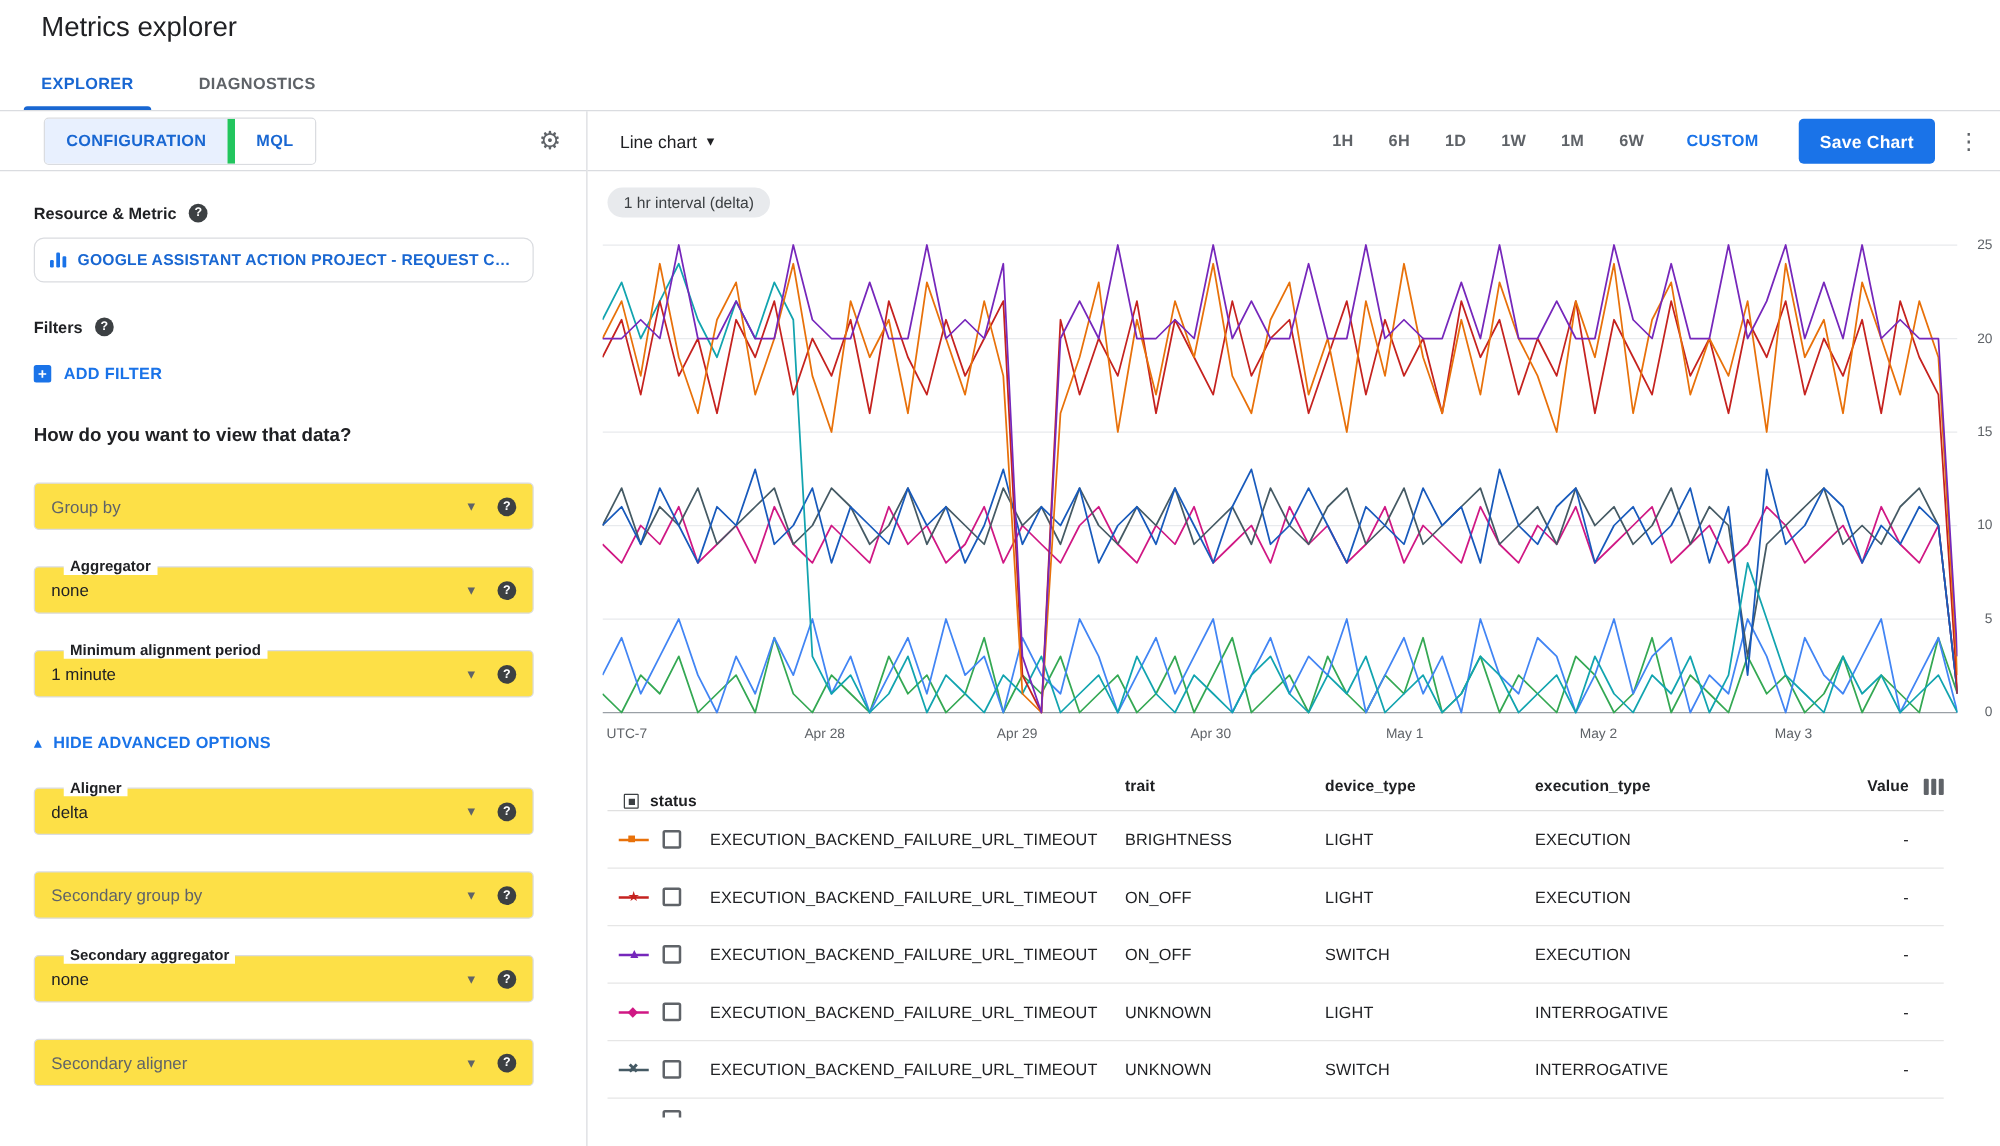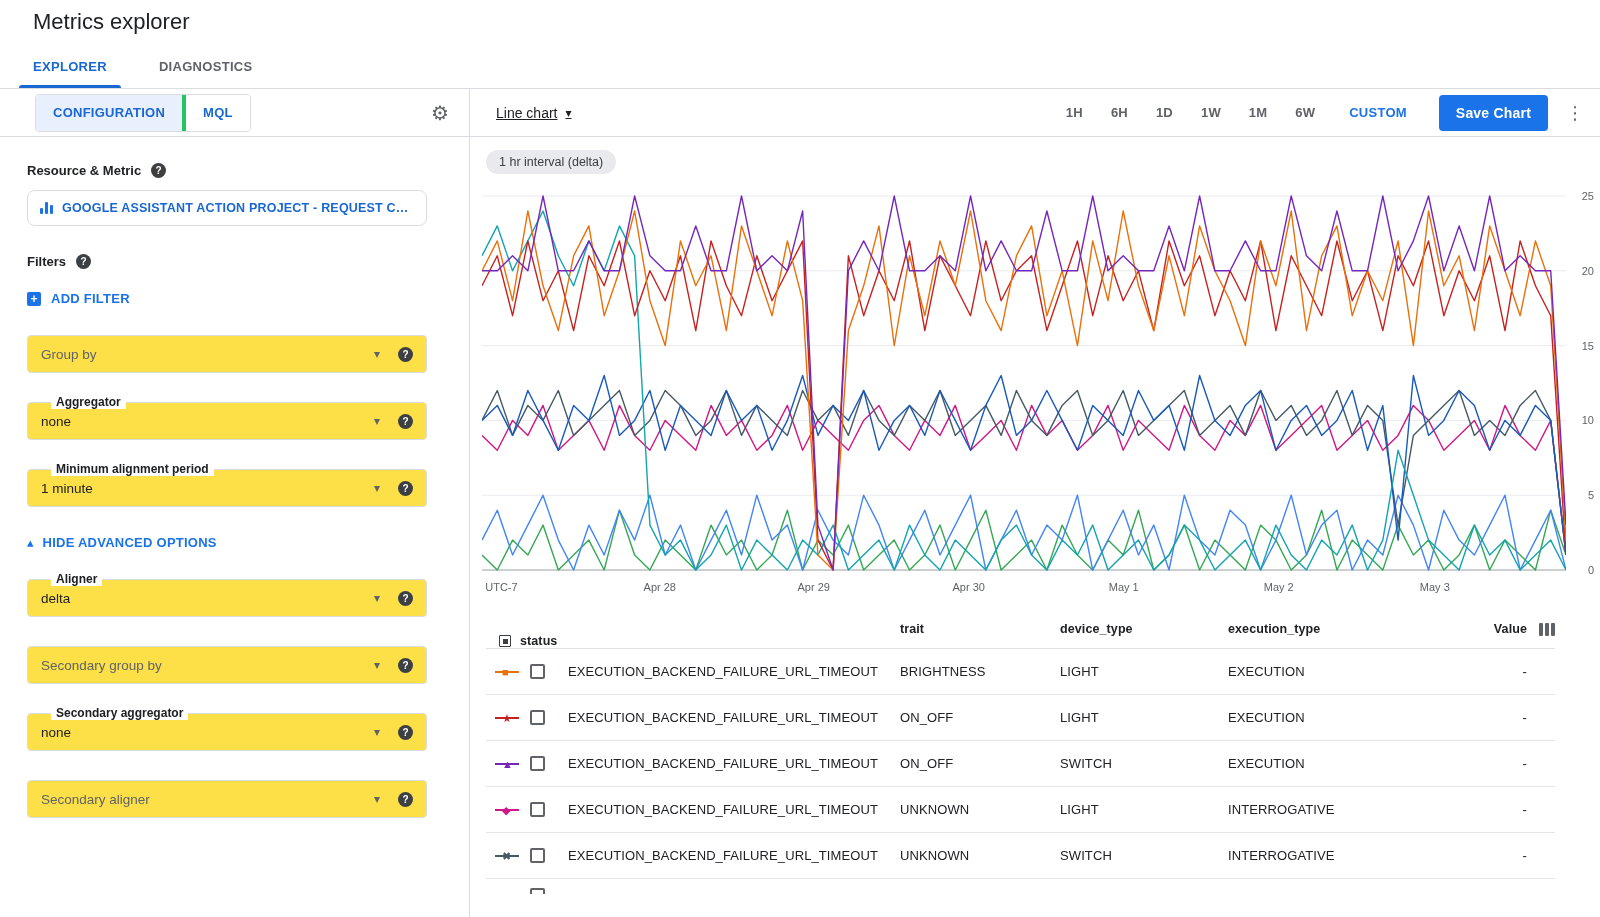--- a/index.html
+++ b/index.html
@@ -20,21 +20,21 @@
   .main { display:flex; height:828px; }
 
   
   .left { width:470px; flex:none; border-right:1px solid #dadce0; display:flex; flex-direction:column; }
   .left-top { height:48px; flex:none; border-bottom:1px solid #dadce0; display:flex; align-items:center;
     justify-content:space-between; padding:0 20px 0 35px; }
   .segmented { display:flex; border:1px solid #dadce0; border-radius:4px; overflow:hidden; }
   .seg { height:36px; display:flex; align-items:center; padding:0 17px; font-size:13px; font-weight:700;
     letter-spacing:.25px; color:#1967d2; background:#fff; cursor:pointer; }
   .seg.active { background:#e8f0fe; }
-  .seg + .seg { border-left:4px solid #22c55e; }
+  .seg + .seg { border-left:6px solid #22c55e; }
   .gear { font-size:20px; color:#5f6368; cursor:pointer; line-height:1; }
 
   .left-body { padding:26px 27px 0 27px; overflow:hidden; }
   .section-row { display:flex; align-items:center; gap:10px; }
   .section-label { font-size:13px; font-weight:700; color:#202124; }
   .help { width:15px; height:15px; border-radius:50%; background:#3c4043; color:#fff; font-size:10px;
     font-weight:700; display:inline-flex; align-items:center; justify-content:center; flex:none; cursor:pointer; }
 
   .metric-chip { margin-top:12px; width:400px; height:36px; border:1px solid #dadce0; border-radius:8px;
     display:flex; align-items:center; gap:9px; padding:0 12px; cursor:pointer; }
@@ -64,21 +64,21 @@
   .field .help { margin-left:18px; }
 
   .adv-toggle { margin-top:28px; margin-bottom:3px; display:flex; align-items:center; gap:9px; cursor:pointer; }
   .adv-toggle .chev { color:#1a73e8; font-size:13px; line-height:1; }
   .adv-toggle .lbl { font-size:13px; font-weight:700; letter-spacing:.25px; color:#1a73e8; }
 
   
   .right { flex:1; min-width:0; display:flex; flex-direction:column; }
   .right-top { height:48px; flex:none; border-bottom:1px solid #dadce0; display:flex; align-items:center;
     padding:0 14px 0 26px; }
-  .chart-type { display:flex; align-items:center; gap:8px; font-size:14px; color:#202124; cursor:pointer;text-decoration:underline; }
+  .chart-type { display:flex; align-items:center; gap:8px; font-size:14px; color:#202124; cursor:pointer; }
   .chart-type .dd-arrow { margin-left:0; color:#202124; }
   .ranges { margin-left:auto; display:flex; align-items:center; gap:28px; }
   .range-btn { font-size:13px; font-weight:700; letter-spacing:.2px; color:#5f6368; cursor:pointer; }
   .custom-btn { margin-left:34px; font-size:13px; font-weight:700; letter-spacing:.25px; color:#1a73e8; cursor:pointer; }
   .save-btn { margin-left:32px; height:36px; padding:0 17px; background:#1a73e8; color:#fff; border:none;
     border-radius:4px; font-size:14px; font-weight:700; font-family:inherit; letter-spacing:.2px; cursor:pointer; }
   .kebab { margin-left:16px; color:#5f6368; font-size:18px; width:22px; text-align:center; cursor:pointer; }
 
   .right-body { flex:1; padding:13px 0 0 12px; overflow:hidden; }
   .interval-chip { display:inline-flex; align-items:center; margin-left:4px; background:#e8eaed;
@@ -161,20 +161,21 @@
       <div class="section-row filters-row">
         <span class="section-label">Filters</span>
         <span class="help">?</span>
       </div>
 
       <div class="addfilter">
         <span class="plus">+</span>
         <span class="lbl">ADD FILTER</span>
       </div>
 
+      <div class="view-heading">How do you want to view that data?</div>
 
       <div class="field">
 
         <span class="field-value placeholder">Group by</span>
         <span class="dd-arrow">▾</span>
         <span class="help">?</span>
       </div>
 
       <div class="field">
         <span class="field-label">Aggregator</span>

